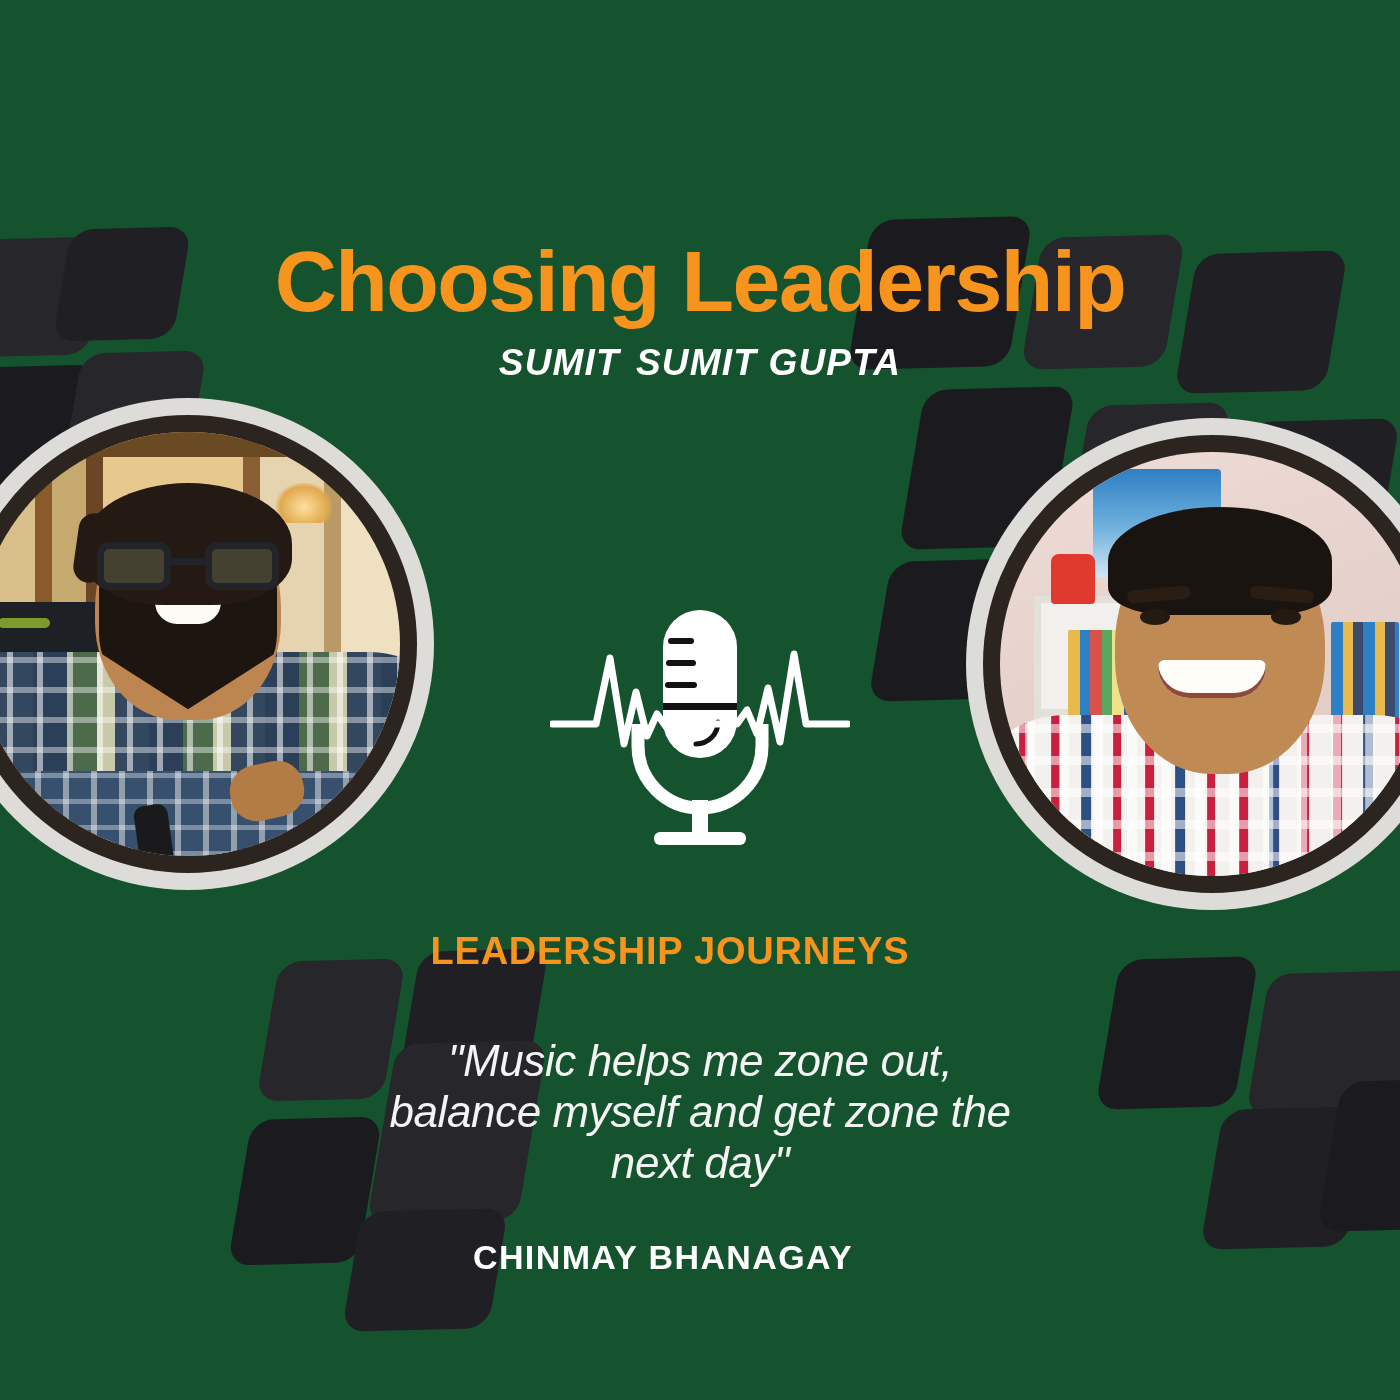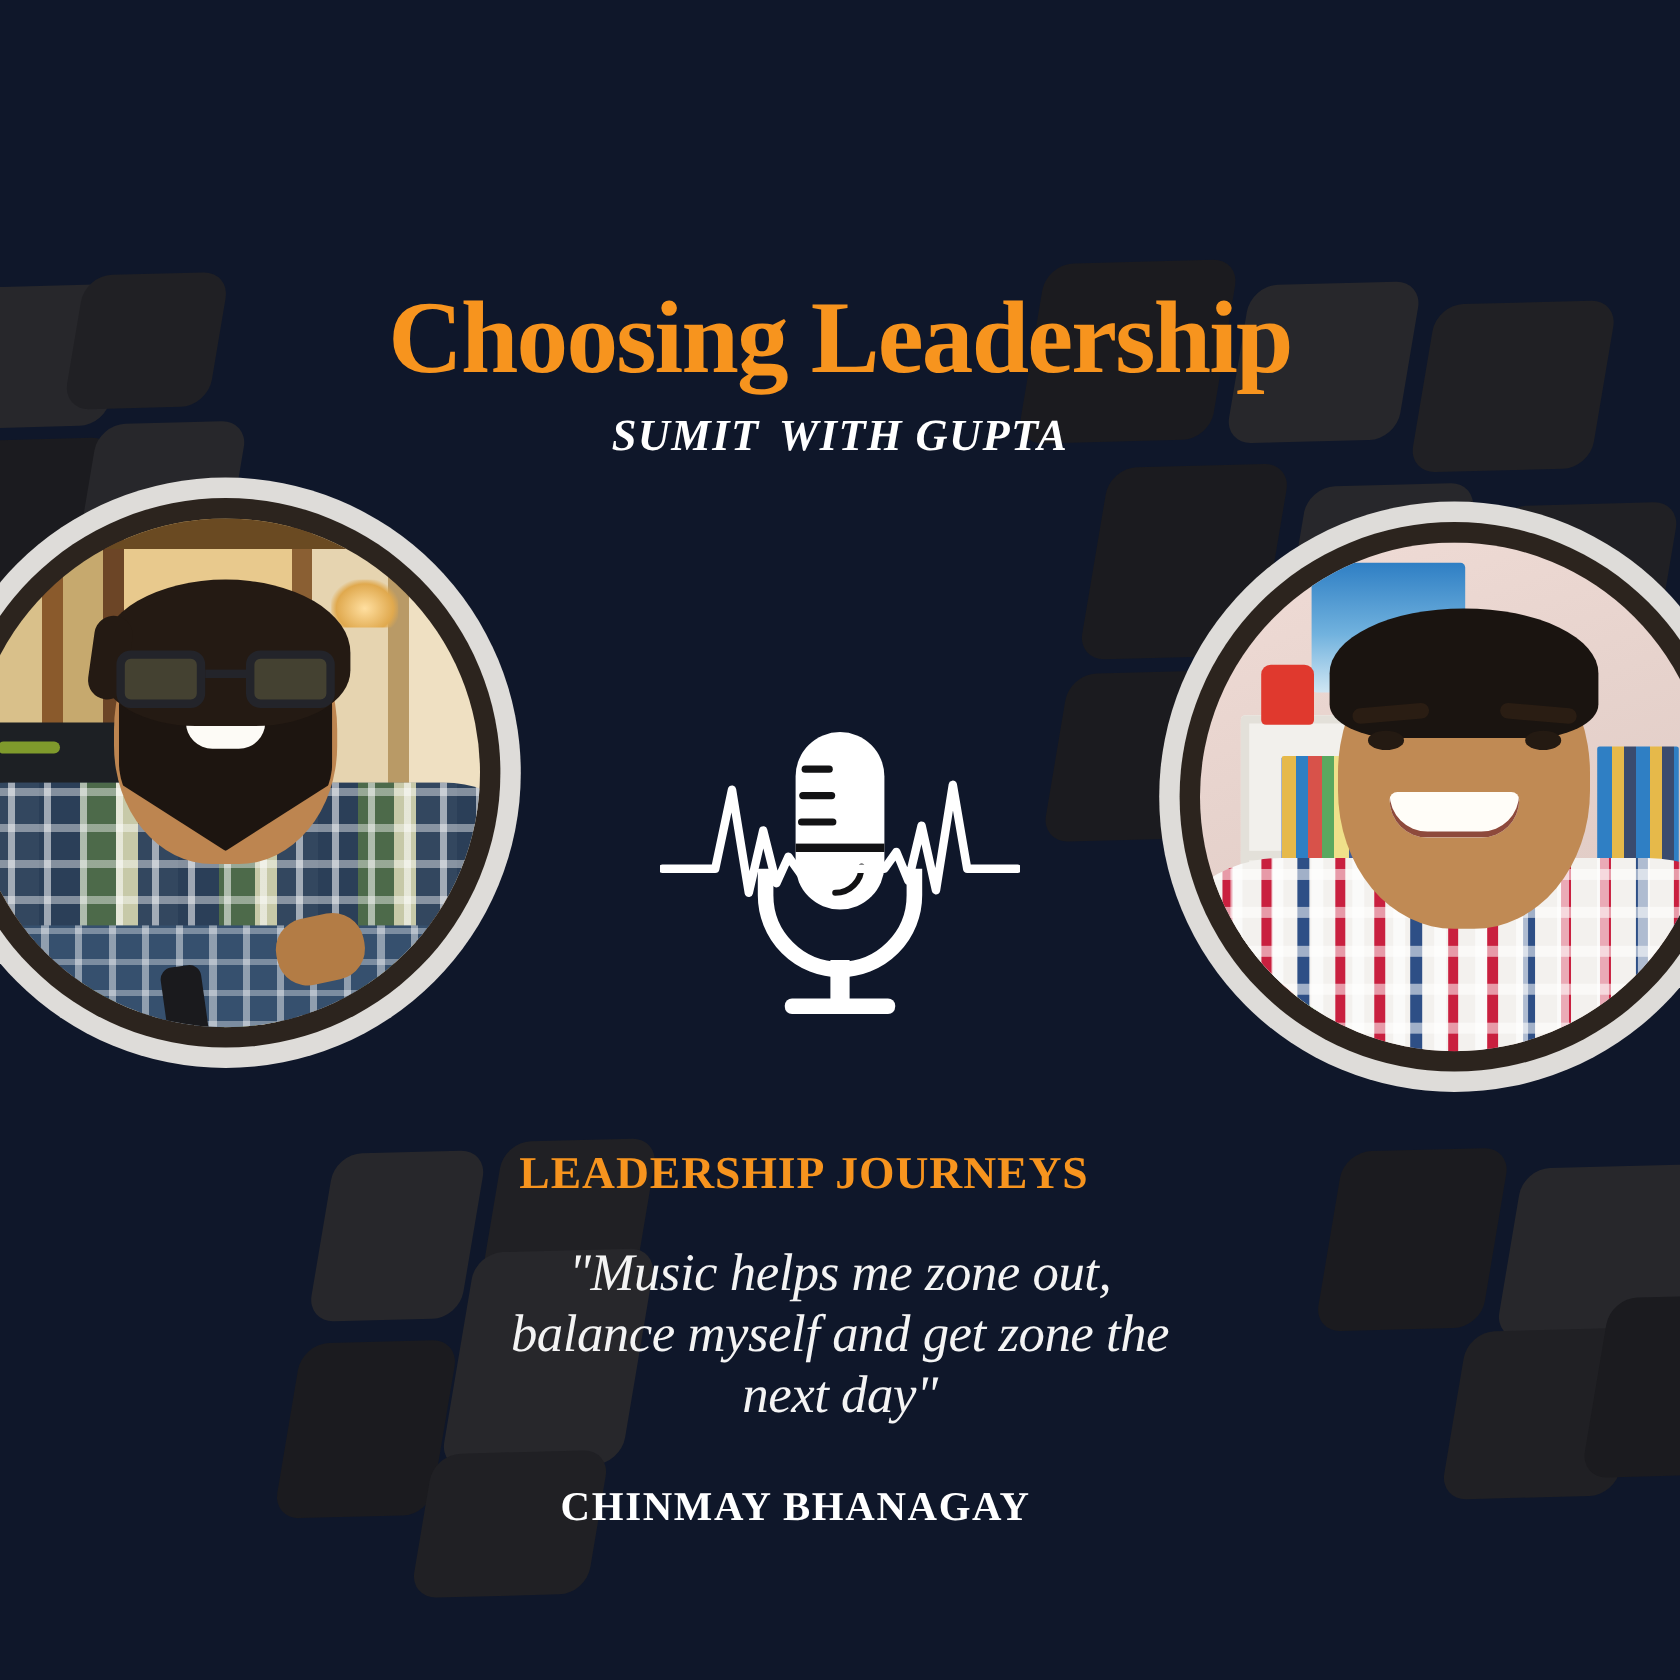--- a/index.html
+++ b/index.html
@@ -5,22 +5,22 @@
   html, body {
     margin: 0;
     padding: 0;
     background: #000;
   }
   #cover {
     position: relative;
     width: 1400px;
     height: 1400px;
     overflow: hidden;
-    background: #0f172a;
-    font-family: Liberation Serif, serif;
+    background: #14532d;
+    font-family: Liberation Sans, sans-serif;
   }
 
   
   #bg-shapes {
     position: absolute;
     inset: 0;
     overflow: hidden;
     pointer-events: none;
   }
   .tile {
@@ -287,21 +287,21 @@
   #mic-wrap {
     position: absolute;
     left: 50%;
     top: 602px;
     transform: translateX(-50%);
     z-index: 4;
   }
 
   
   #segment-label {
-    position: absolute; top: 956px; left: 0; width: 1340px;
+    position: absolute; top: 930px; left: 0; width: 1340px;
     text-align: center; z-index: 6;
     font-size: 38px; font-weight: 700; color: #f7941e;
     letter-spacing: 0.8px;
   }
   #quote {
     position: absolute; top: 1035px; left: 50%; width: 820px;
     transform: translateX(-50%); text-align: center; z-index: 6;
     font-size: 44px; font-weight: 400; font-style: italic;
     color: #f4f4f4; line-height: 1.16; letter-spacing: -0.4px;
   }
@@ -337,21 +337,21 @@
       <div class="tile dim" style="left: 352px; top: 1210px; width: 146px; height: 120px;"></div>
       <div class="tile dimmer" style="left: 1108px; top: 958px; width: 138px; height: 150px;"></div>
       <div class="tile" style="left: 1258px; top: 972px; width: 150px; height: 142px;"></div>
       <div class="tile dim" style="left: 1212px; top: 1108px; width: 146px; height: 140px;"></div>
       <div class="tile dimmer" style="left: 1330px; top: 1080px; width: 140px; height: 150px;"></div>
     </div>
 
   <div id="title-block">
     <div id="show-title">Choosing Leadership</div>
     <div id="show-host">
-      <span>SUMIT</span><span class="gap"></span><span>WITH GUPTA</span>
+      <span>SUMIT</span><span class="gap"></span><span>SUMIT GUPTA</span>
     </div>
   </div>
 
   <div class="portrait" id="portrait-host">
     <div class="ring-inner">
       <div class="photo">
         <div class="scene-host">
           <div class="floor"></div>
           <div class="lamp"></div>
           <div class="bag"></div>

